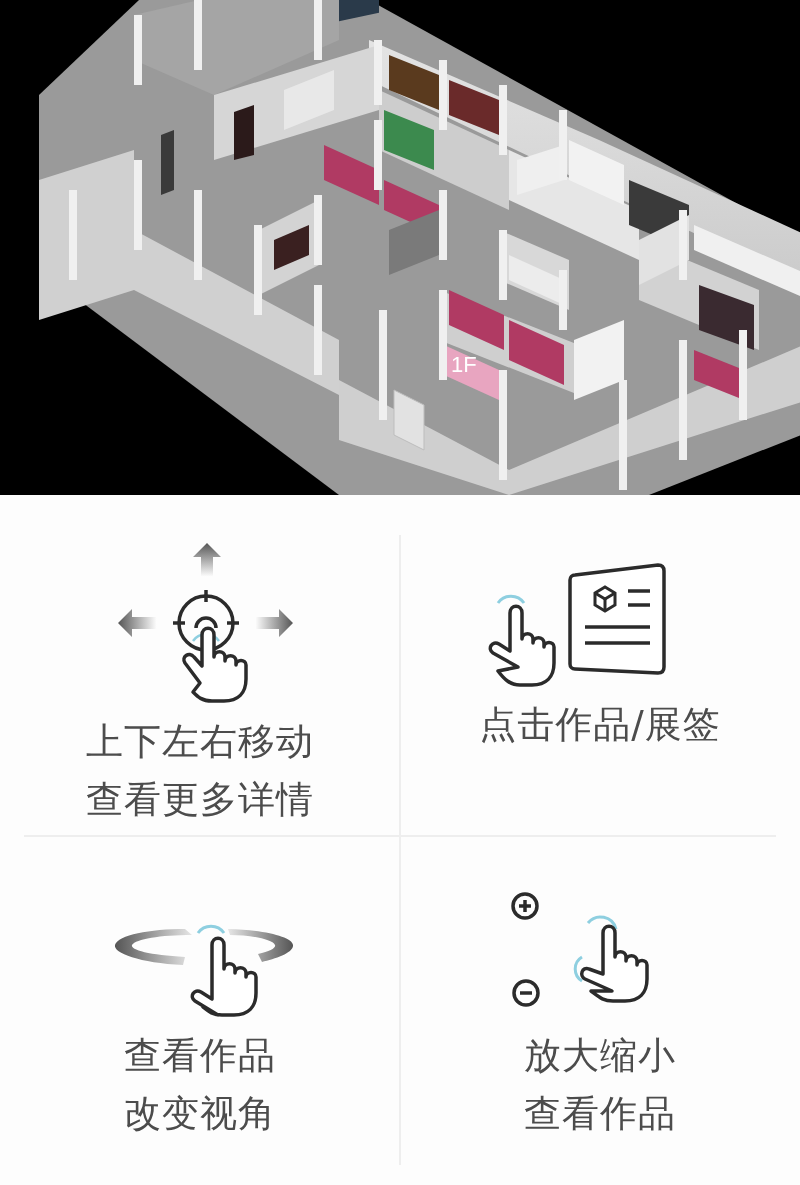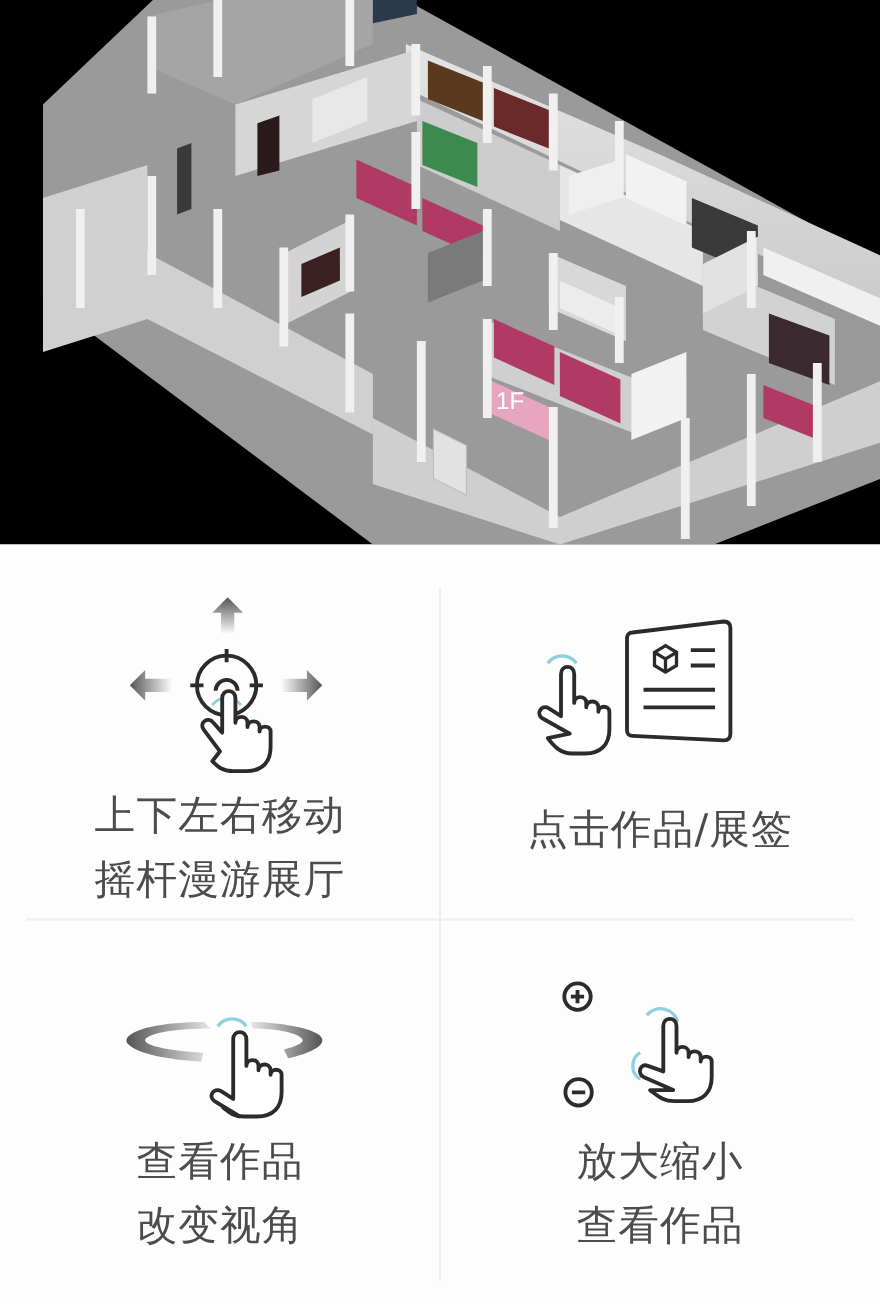--- a/index.html
+++ b/index.html
@@ -19,21 +19,21 @@
   .card .caption span { display: block; }
 
   #card-move   { left: 0;   top: 0; }
   #card-detail { left: 400px; top: 0; }
   #card-rotate { left: 0;   top: 340px; }
   #card-zoom   { left: 400px; top: 340px; padding-left: 28px; }
 
   #card-move .icon   { top: 40px; }
   #card-move .caption { top: 218px; }
   #card-detail .icon { top: 60px; }
-  #card-detail .caption { top: 230px; }
+  #card-detail .caption { top: 201px; }
   #card-rotate .icon { top: 60px; }
   #card-rotate .caption { top: 192px; }
   #card-zoom .icon   { top: 40px; }
   #card-zoom .caption { top: 192px; }
 </style>
 </head>
 <body>
 
 <div class="hero">
   <svg width="800" height="495" viewBox="0 0 800 495">
@@ -154,21 +154,21 @@
         <line x1="173" y1="88" x2="185" y2="88"></line>
         <line x1="227" y1="88" x2="239" y2="88"></line>
         <path d="M196,93 a10,10 0 1,1 20,0"></path>
       </g>
       <path d="M193,106 a16,16 0 0,1 26,0" stroke="#8ecfe0" stroke-width="2.5" fill="none"></path>
 
       <path d="M200,148 L185,128 c-4,-6 4,-12 9,-6 l8,9 V100 c0,-9 12,-9 12,0 v22 c0,-7 11,-7 11,0 v4 c0,-7 11,-7 11,0 v4 c0,-6 10,-6 10,0 v14 c0,14 -8,22 -22,22 h-12 c-10,0 -14,-4 -19,-9 z" stroke="#2b2b2b" stroke-width="3.5" fill="#fff" stroke-linejoin="round"></path>
     </svg>
     <div class="caption">
       <span>上下左右移动</span>
-      <span>摇杆漫游展厅</span>
+      <span>查看更多详情</span>
     </div>
   </div>
 
   <div class="card" id="card-detail">
     <svg class="icon" viewBox="0 0 400 170">
       <path d="M98,48 a16,16 0 0,1 26,0" stroke="#8ecfe0" stroke-width="3" fill="none"></path>
       <path d="M118,112 L93,98 c-6,-4 -1,-13 6,-9 l11,7 V58 c0,-9 12,-9 12,0 v26 c0,-7 11,-7 11,0 v4 c0,-7 11,-7 11,0 v4 c0,-6 10,-6 10,0 v16 c0,14 -8,22 -22,22 h-12 c-10,0 -16,-6 -22,-14 z" stroke="#2b2b2b" stroke-width="3.5" fill="#fff" stroke-linejoin="round"></path>
 
       <path d="M175,20 L258,10 c4,0 6,2 6,6 V112 c0,4 -2,6 -6,6 L175,114 c-3,0 -5,-2 -5,-5 V25 c0,-3 2,-5 5,-5 z" stroke="#2b2b2b" stroke-width="3.5" fill="#fff"></path>
       <g stroke="#2b2b2b" stroke-width="3" fill="none">

